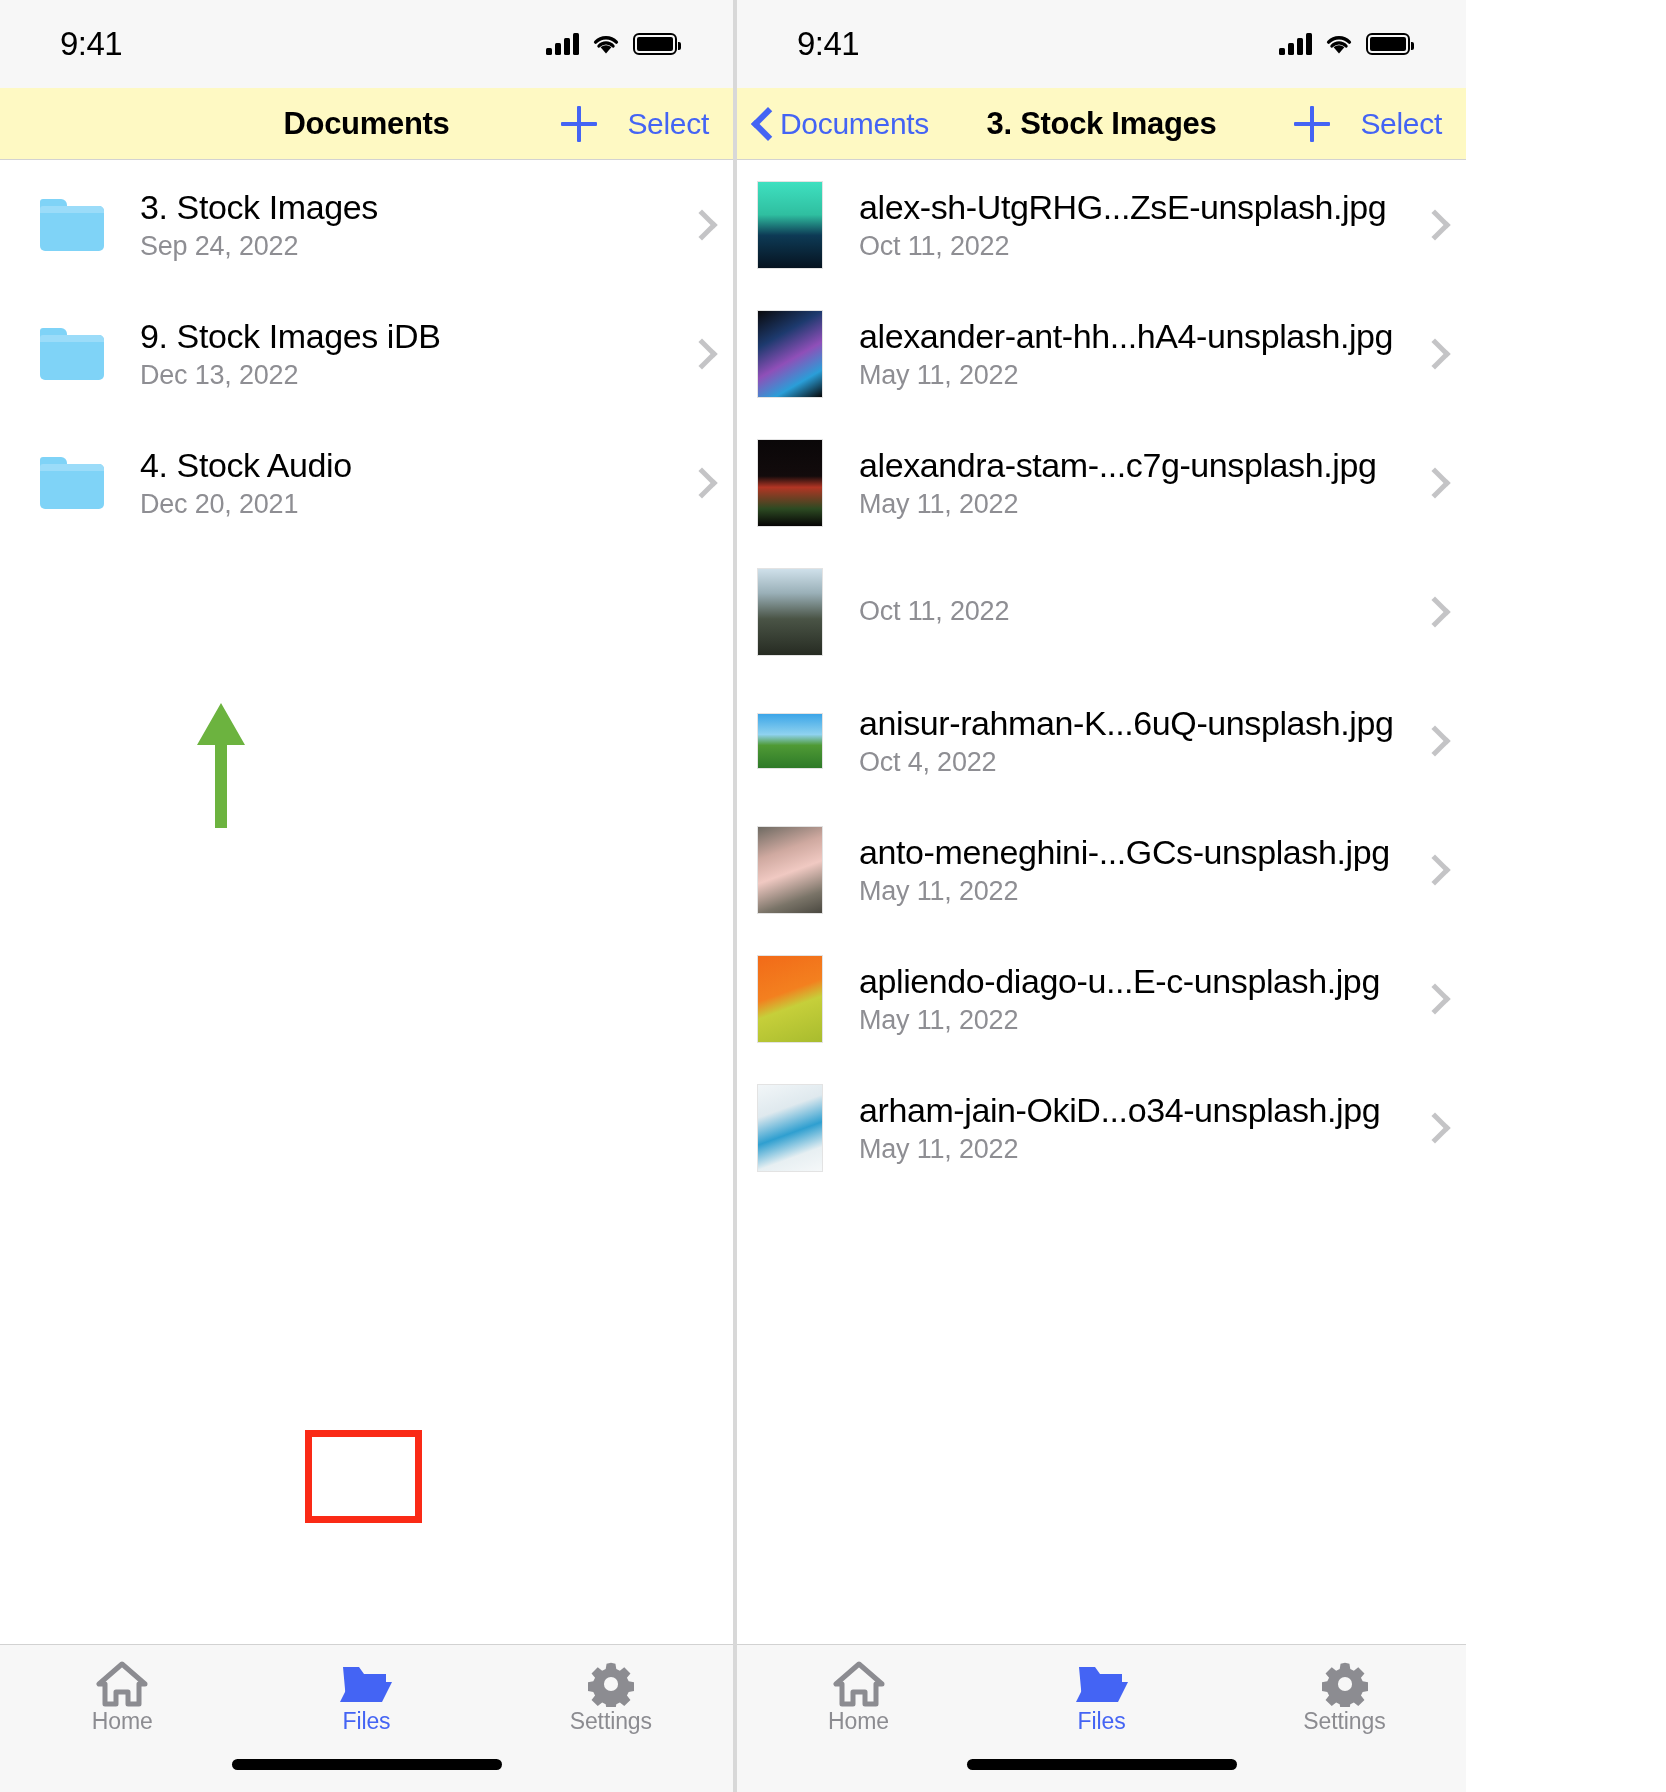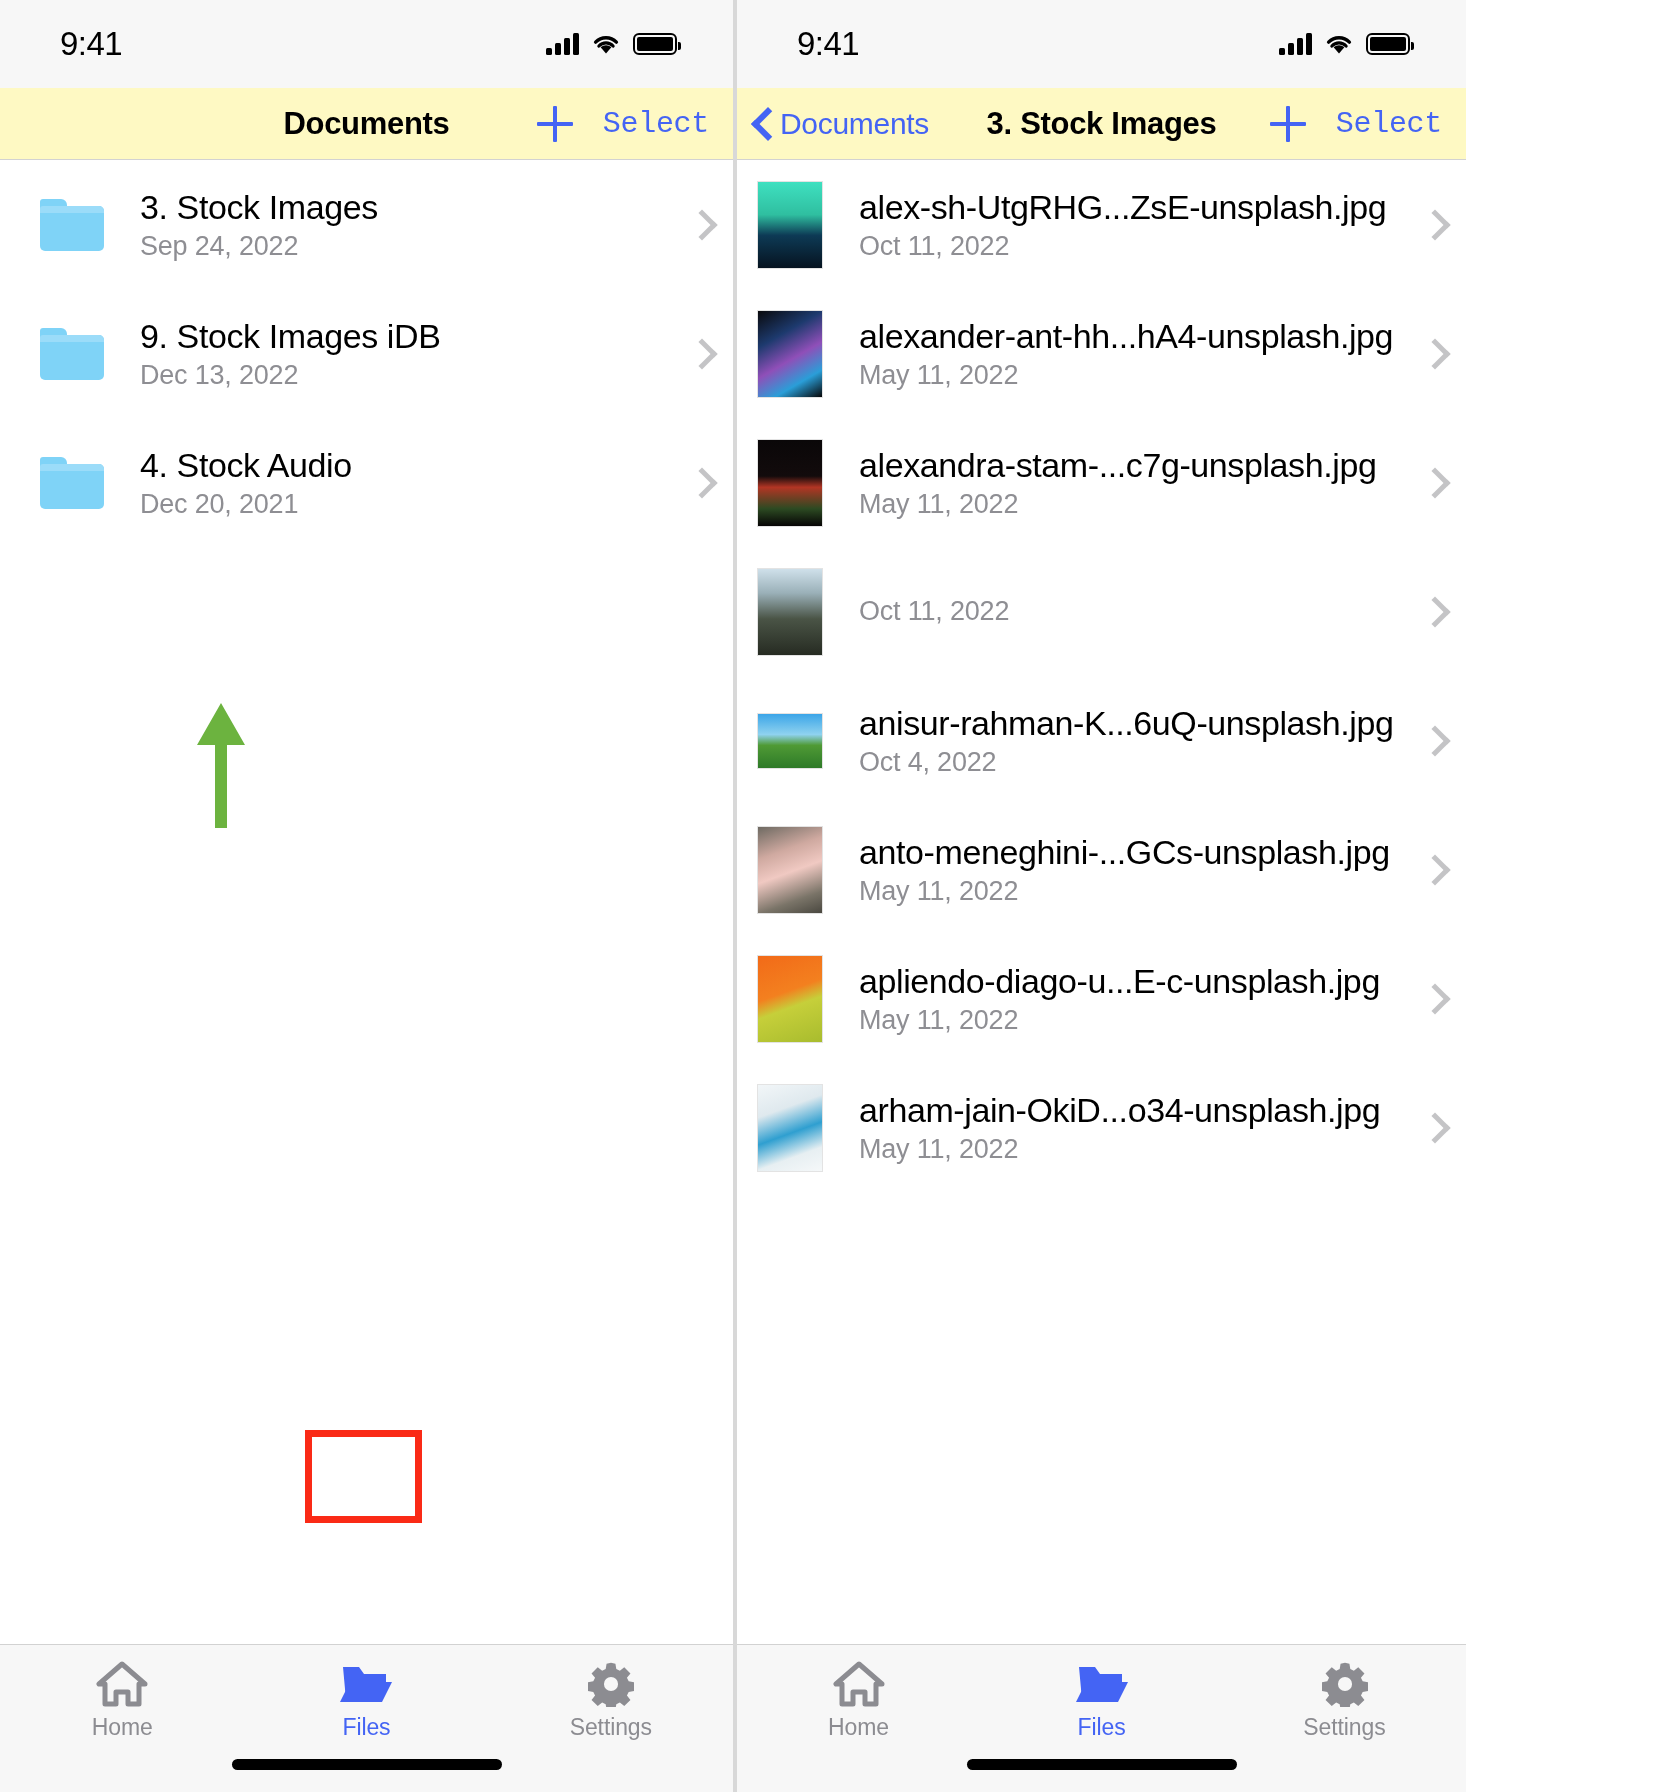--- a/index.html
+++ b/index.html
@@ -62,21 +62,21 @@
     flex: 0 0 auto;
   }
   .nav-title {
     position: absolute; left: 0; right: 0; text-align: center;
     font-size: 31px; font-weight: 700; color: #000;
     letter-spacing: -0.3px;
     pointer-events: none;
   }
   .nav-right {
     margin-left: auto; display: flex; align-items: center; gap: 30px;
-    padding-right: 24px; z-index: 2; font-family: Liberation Mono, monospace;
+    padding-right: 24px; z-index: 2;
   }
   .plus-btn {
     width: 36px; height: 36px; position: relative; cursor: pointer;
   }
   .plus-btn::before, .plus-btn::after {
     content: ""; position: absolute; background: #4464f4; border-radius: 1px;
   }
   .plus-btn::before { left: 0; top: 16px; width: 36px; height: 4px; }
   .plus-btn::after  { top: 0; left: 16px; width: 4px; height: 36px; }
   .nav-action {
@@ -153,21 +153,21 @@
     height: 148px;
     background: #f7f7f7;
     border-top: 1.5px solid #d2d2d2;
     display: flex; align-items: flex-start;
     padding-top: 16px;
     flex: 0 0 auto;
     position: relative;
   }
   .tabitem {
     flex: 1 1 0; display: flex; flex-direction: column;
-    align-items: center; gap: 7px; cursor: pointer;
+    align-items: center; gap: 1px; cursor: pointer;
     position: relative;
   }
   .tabicon { width: 52px; height: 46px; position: relative; }
   .tablabel { font-size: 23px; letter-spacing: -0.1px; }
   .tablabel.active { color: #4464f4; }
   .tablabel.inactive { color: #8c8c91; }
 
   .home-icon svg, .folder-icon-tab svg, .gear-icon svg { display: block; }
 
   .homebar {

